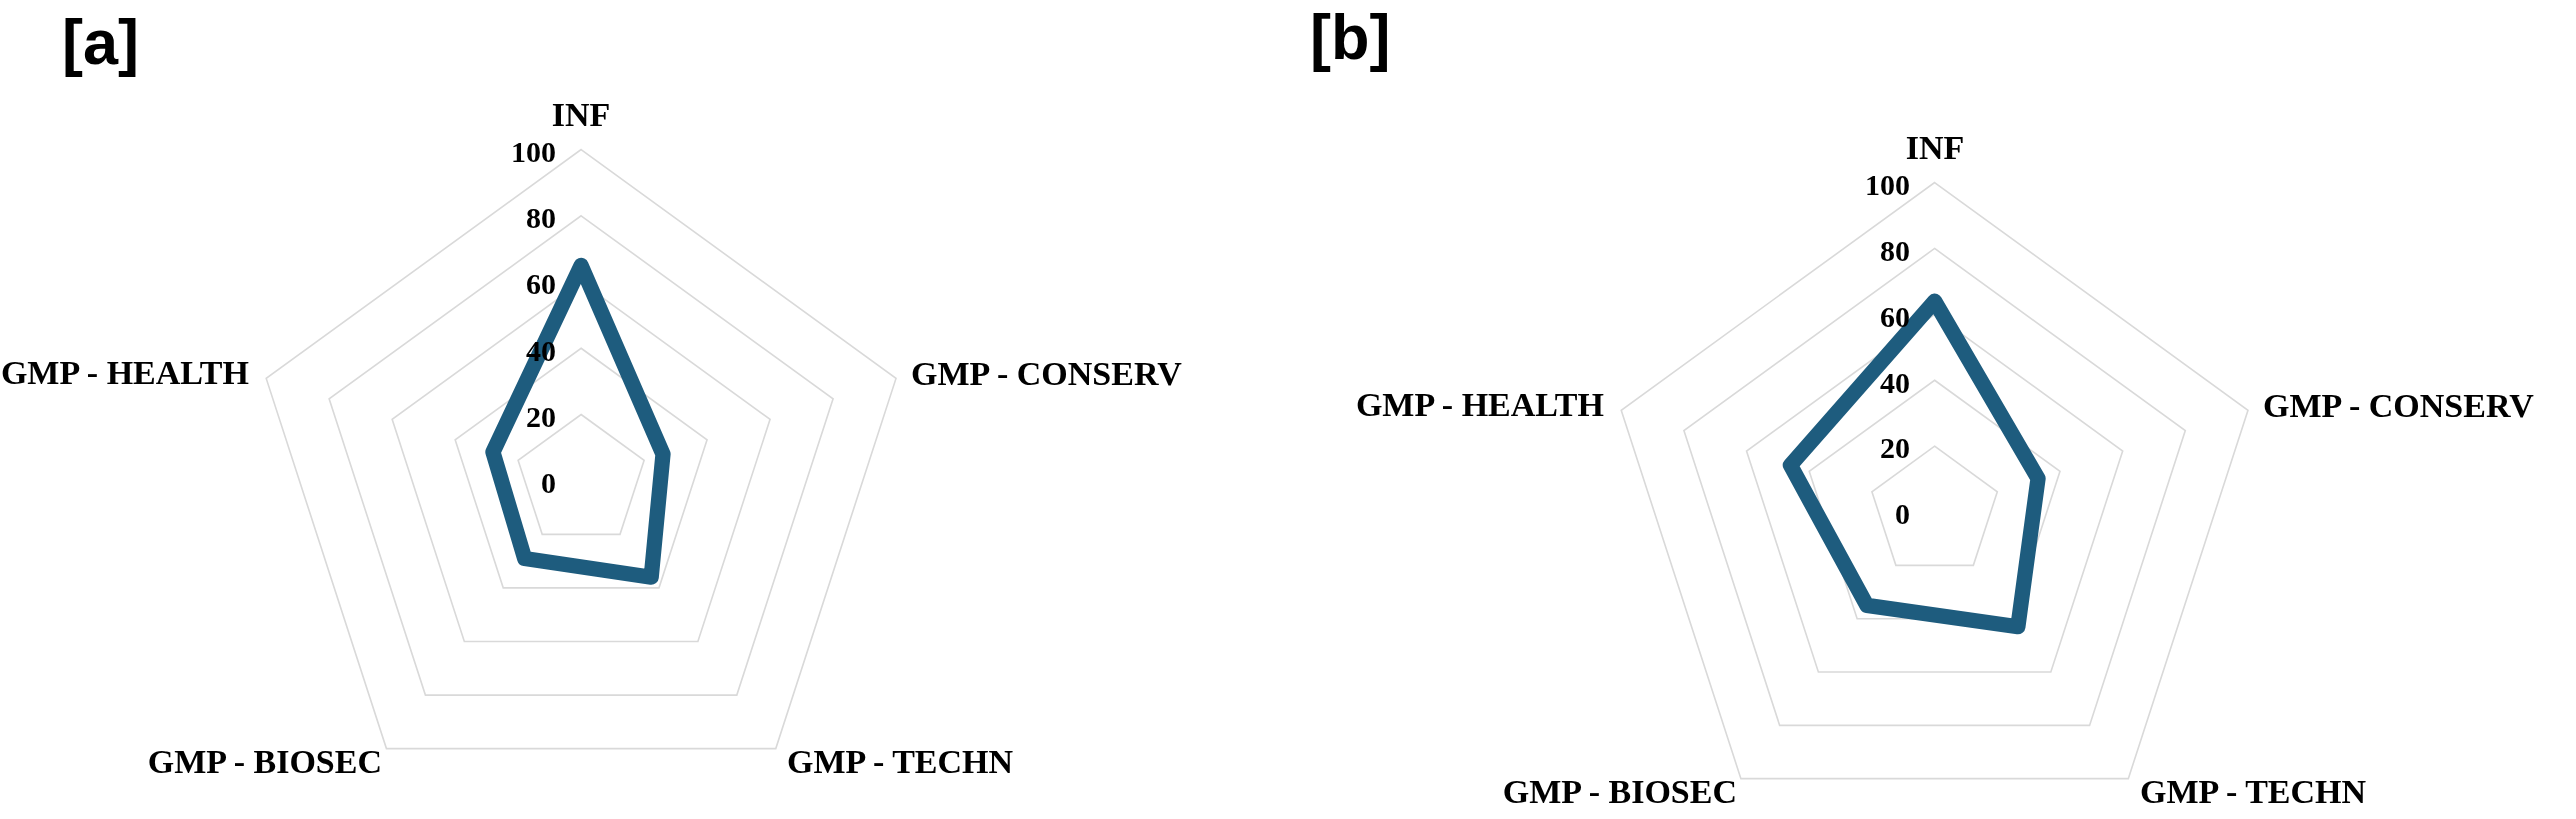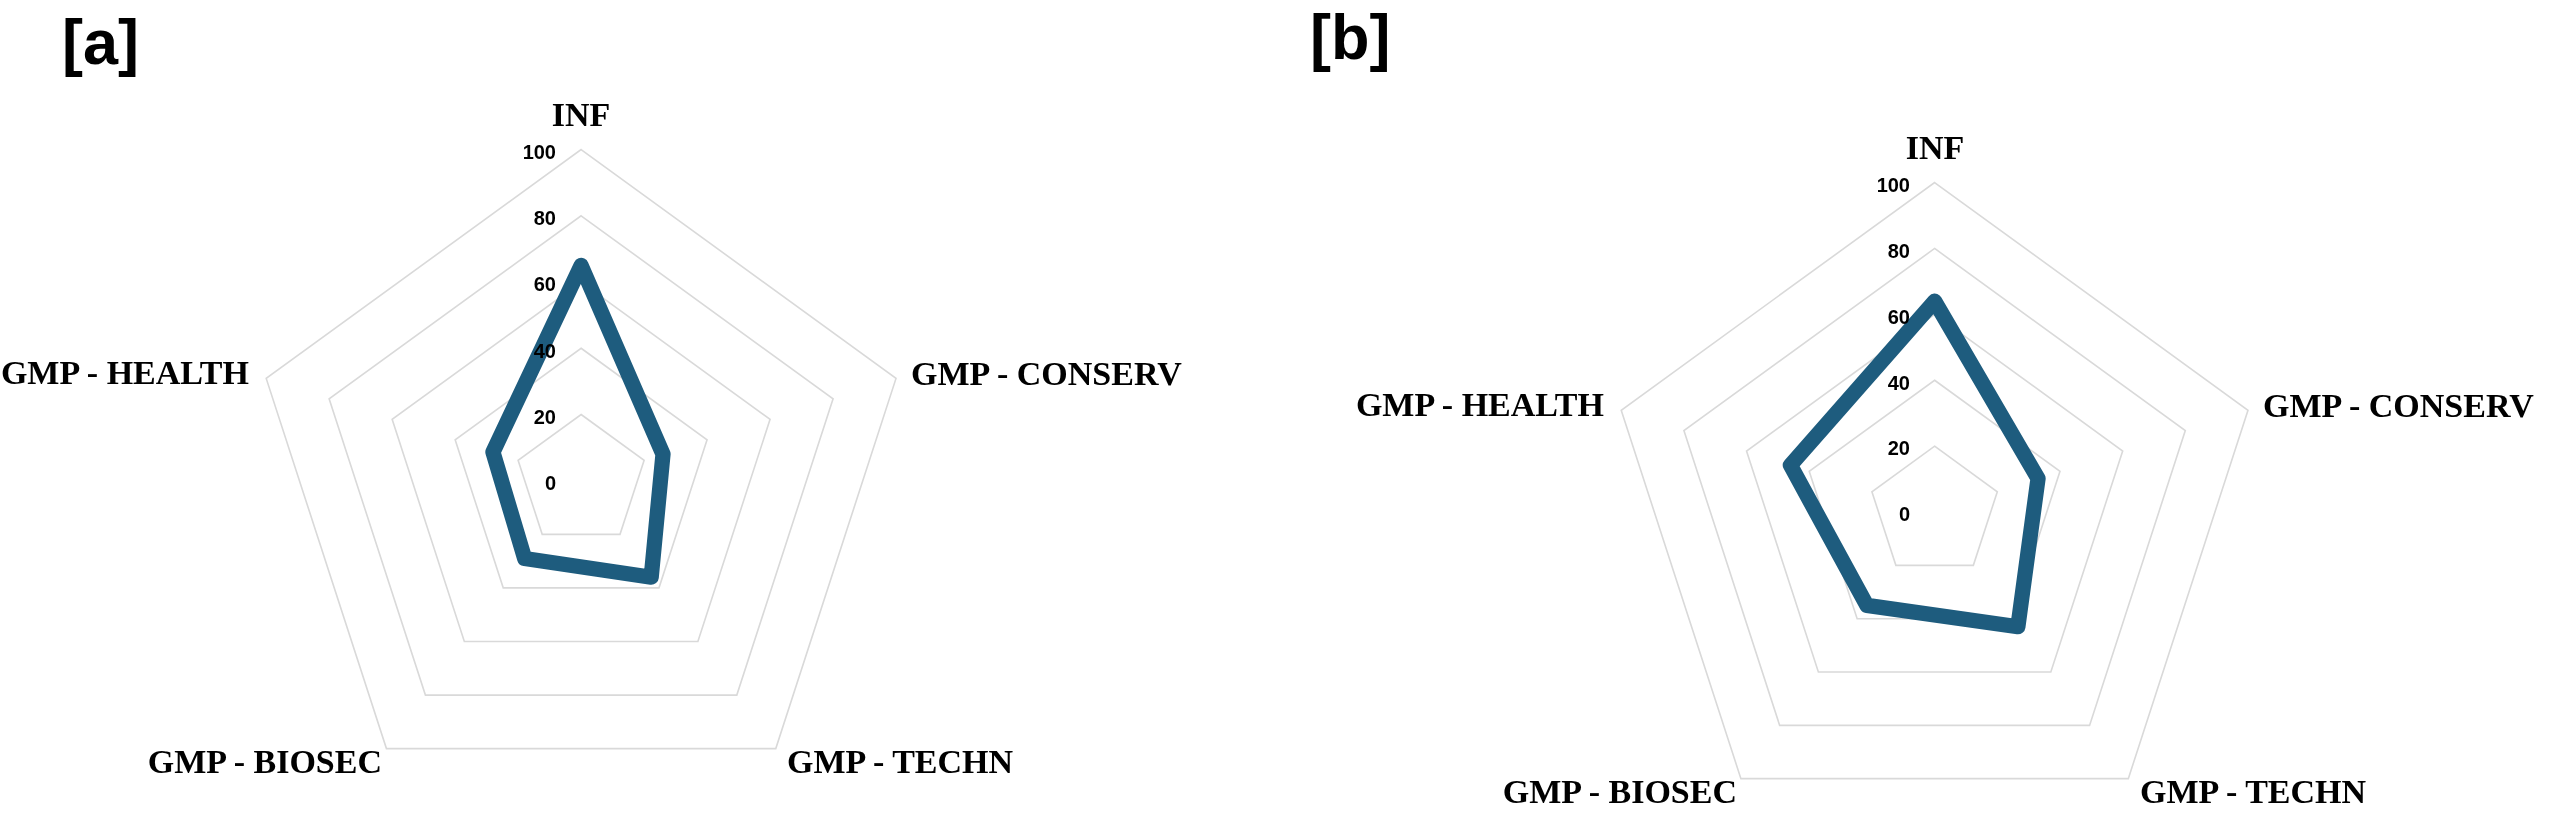--- a/index.html
+++ b/index.html
@@ -24,23 +24,23 @@
   figure.radar svg { position:absolute; left:0; top:0; }
   .cat-label {
     position:absolute;
     font-family:"Liberation Serif", serif;
     font-weight:bold;
     font-size:34px;
     white-space:nowrap;
   }
   .tick-label {
     position:absolute;
-    font-family:Liberation Sans, sans-serif;
+    font-family:Liberation Serif, serif;
     font-weight:bold;
-    font-size:20px;
+    font-size:30px;
     white-space:nowrap;
   }
   .t-c { transform:translate(-50%,-50%); }
   .t-l { transform:translate(0,-50%); }
   .t-r { transform:translate(-100%,-50%); }
 </style>
 </head>
 <body>
 
 <div class="panel-label pl-a">[a]</div>

